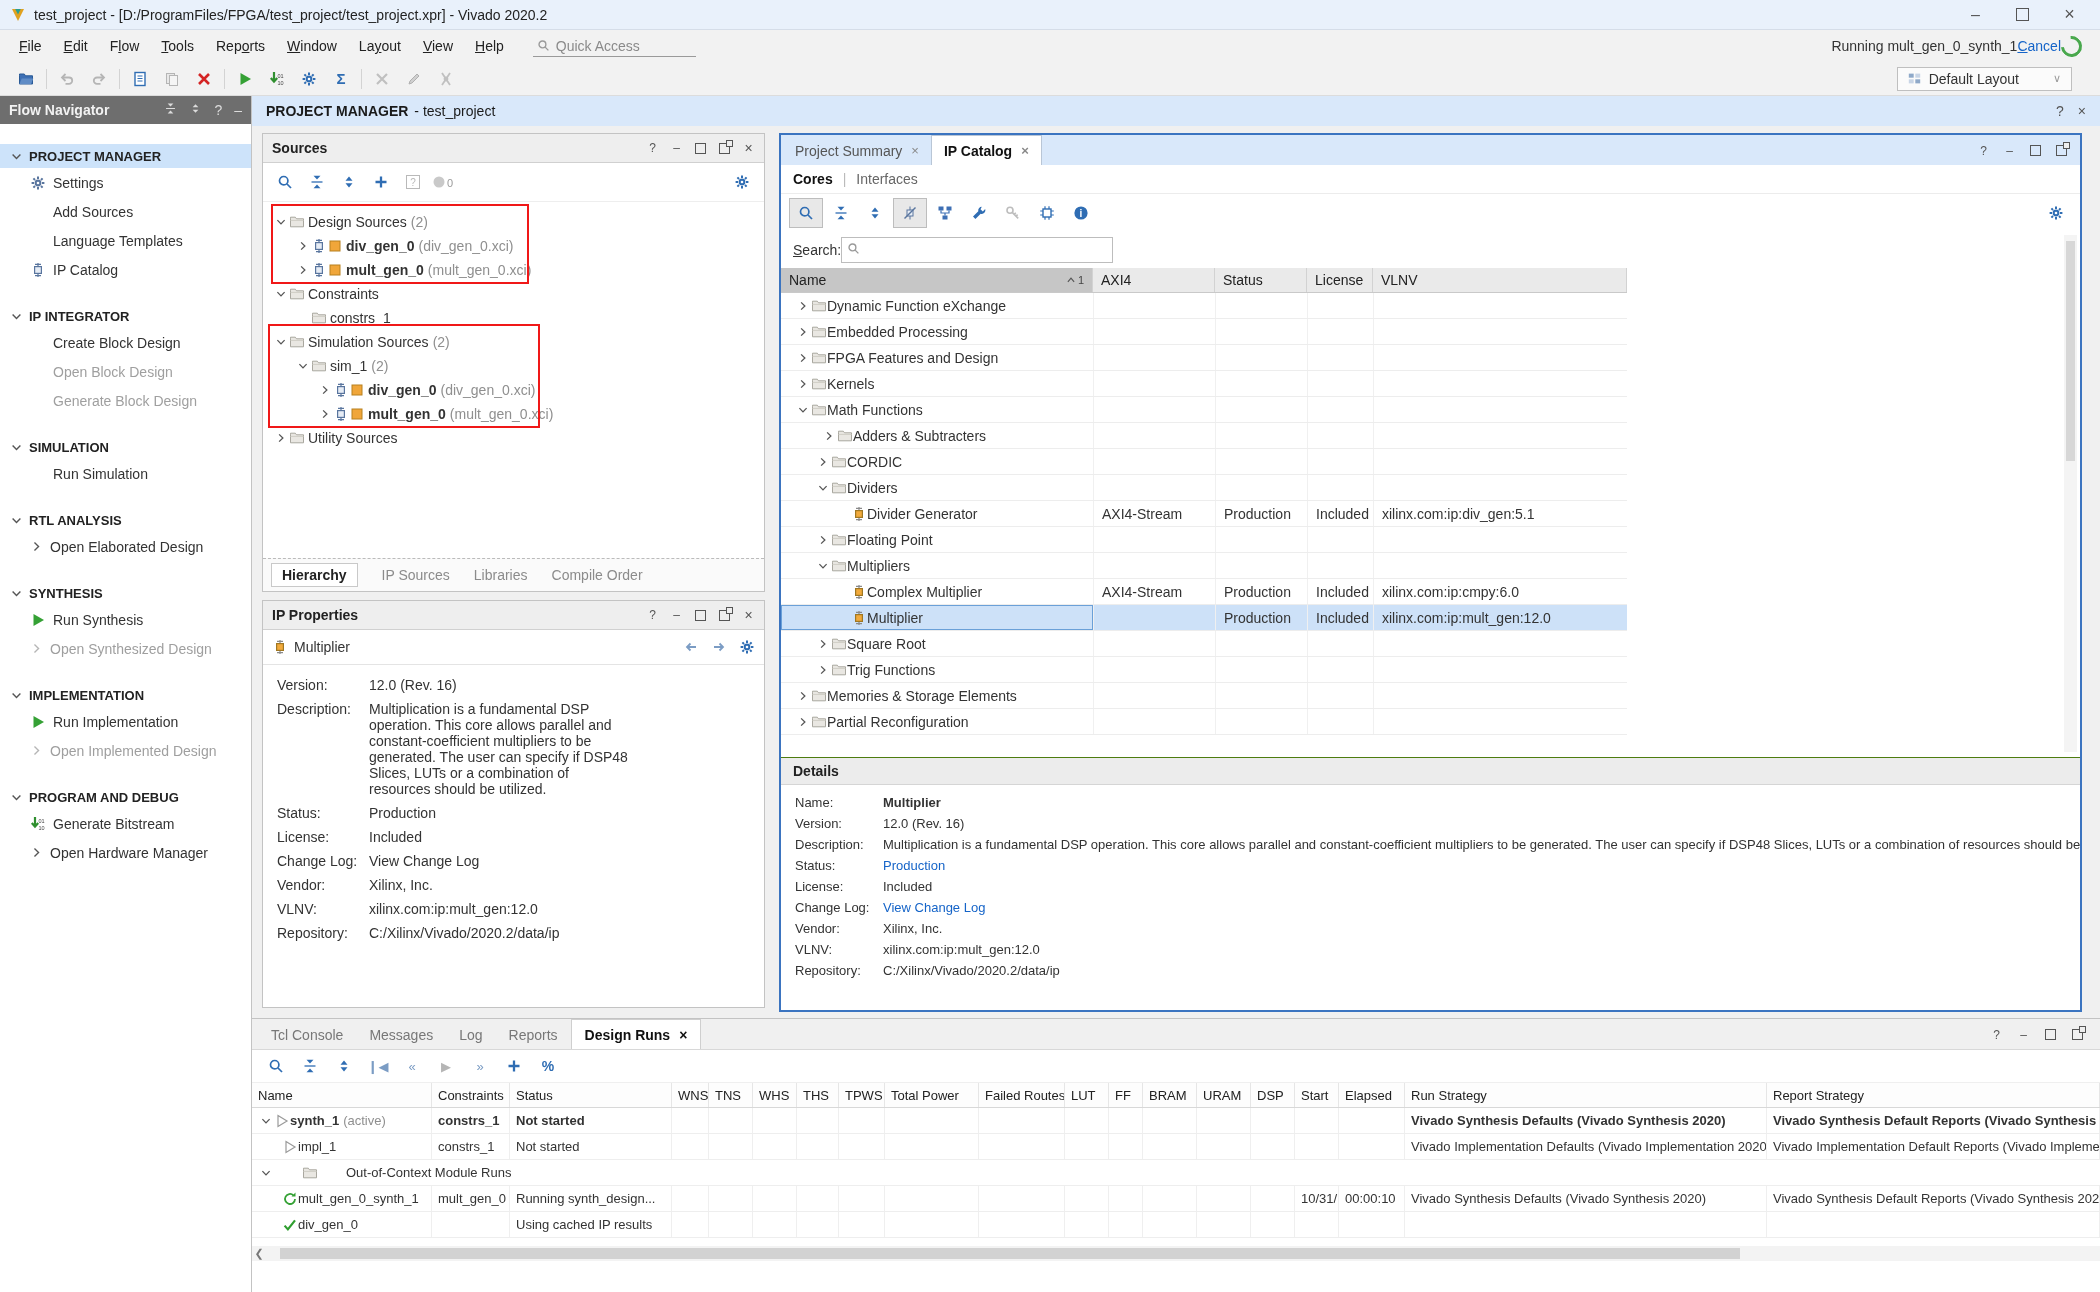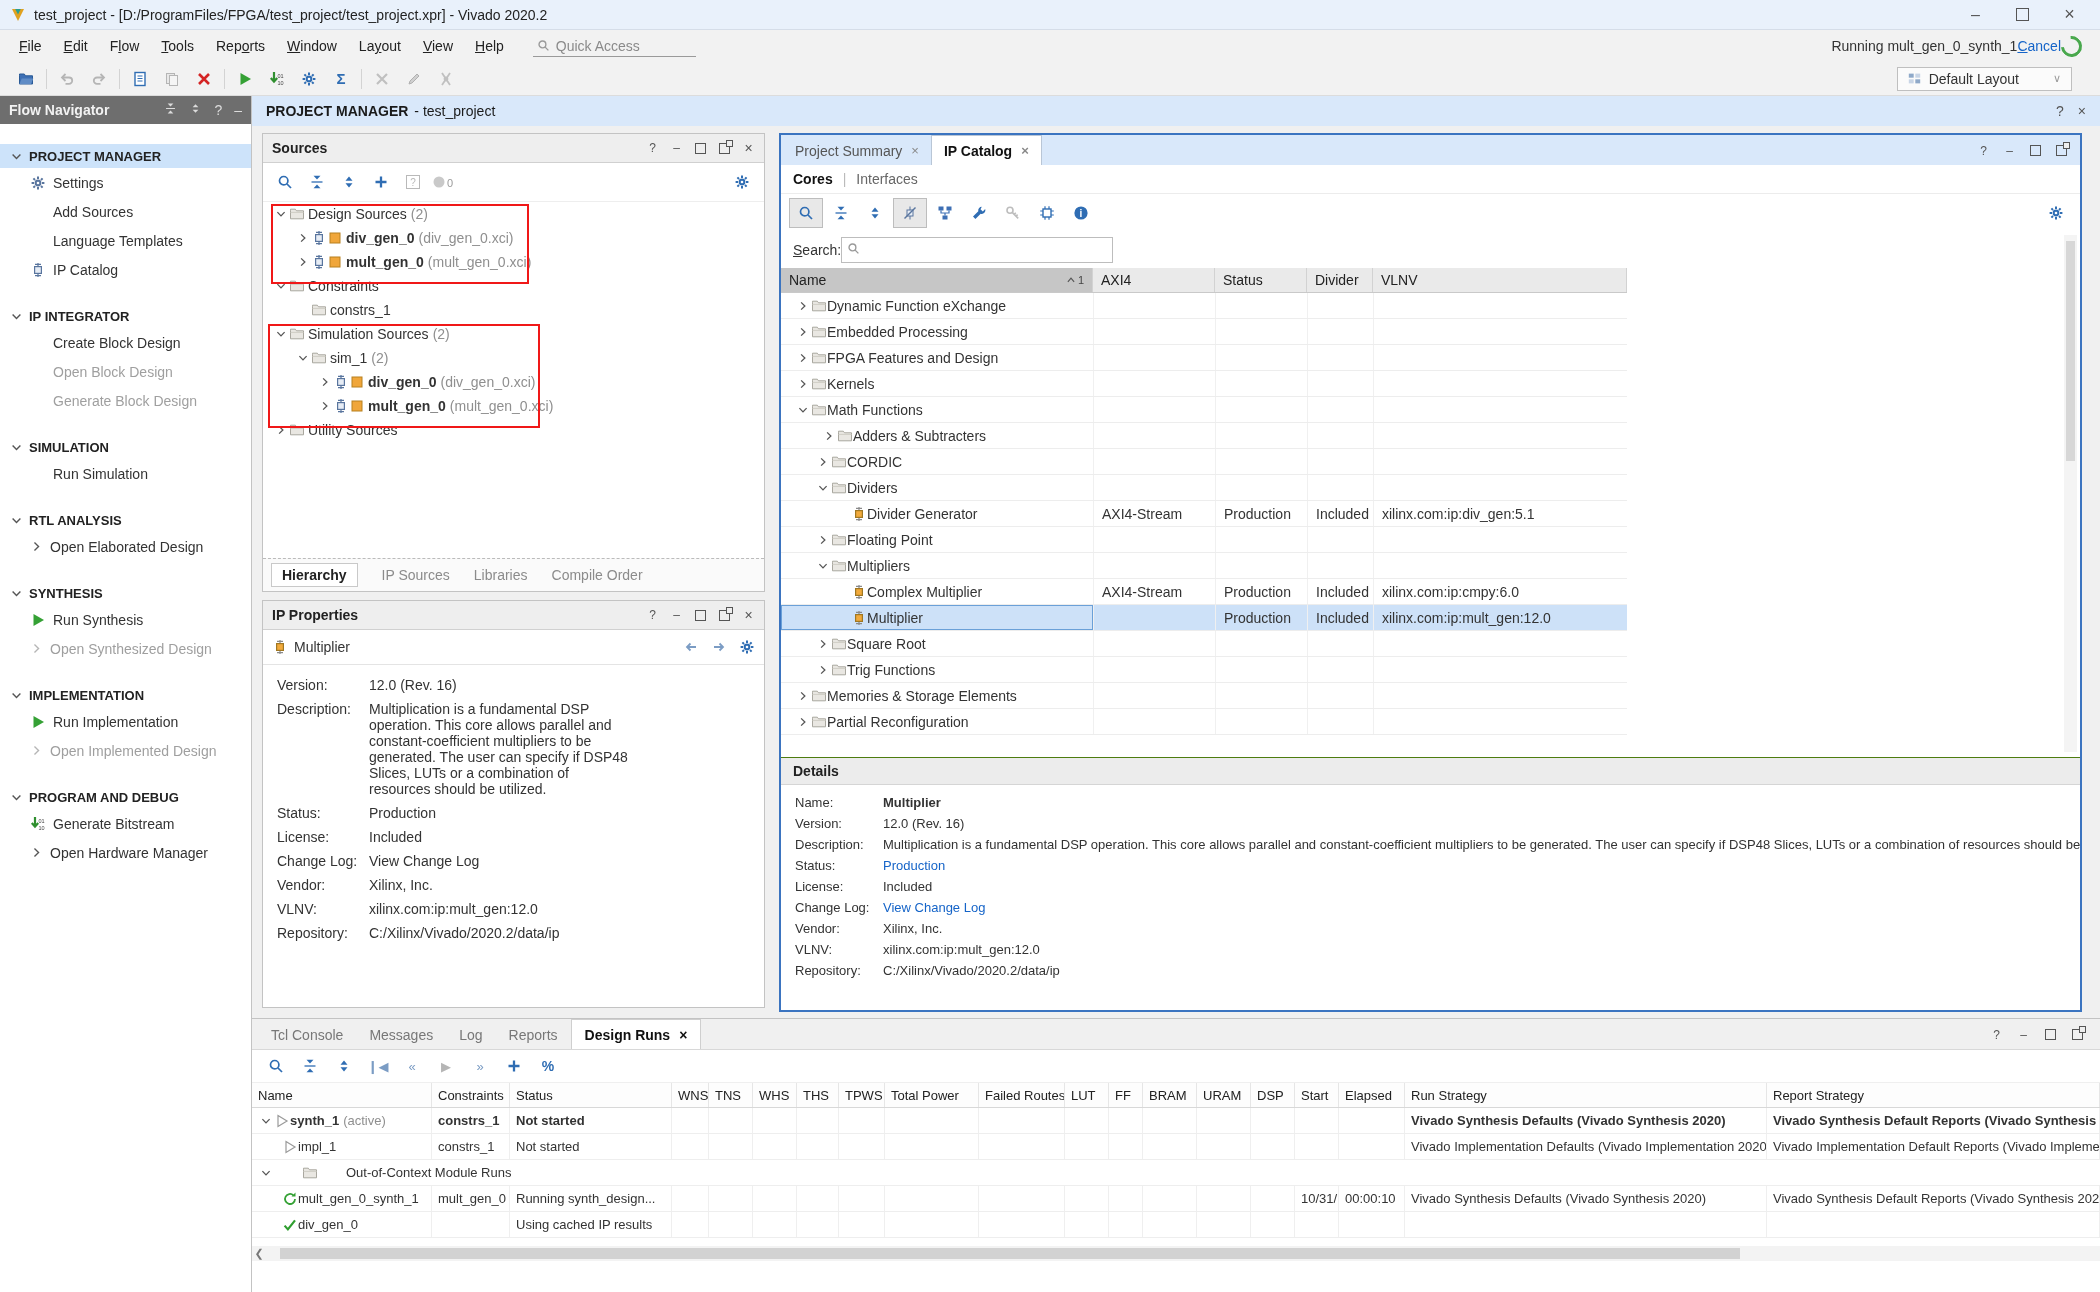--- a/index.html
+++ b/index.html
@@ -51,21 +51,21 @@
         padding:0 9px;font-weight:bold;color:#222;}
   .phdr .hic{margin-left:auto;display:flex;gap:11px;color:#666;font-weight:normal;align-items:center;}
   .wb{width:13px;height:13px;display:flex;align-items:center;justify-content:center;font-size:12px;color:#555;}
   .wb-box{width:9px;height:9px;border:1px solid #555;}
   .wb-float{position:relative;width:9px;height:9px;border:1px solid #555;}
   .wb-float::after{content:"";position:absolute;right:-4px;top:-4px;width:5px;height:5px;border:1px solid #555;background:#eee;}
   .ptools{height:38px;display:flex;align-items:center;padding:0 6px;border-bottom:1px solid #eee;}
   
   #sources{left:262px;top:133px;width:503px;height:459px;}
   #src-tree{position:relative;padding-top:4px;height:352px;overflow:hidden;}
-  .trow{display:flex;align-items:flex-start;height:24px;color:#333;}
+  .trow{display:flex;align-items:flex-end;height:24px;color:#333;}
   .trow .lbl{margin-left:3px;}
   .trow .lbl.b{font-weight:bold;}
   .trow .sfx{color:#8f8f8f;margin-left:4px;}
   .chev{width:16px;height:16px;flex:0 0 16px;color:#555;display:inline-flex;align-items:center;justify-content:center;}
   .chev svg{width:12px;height:12px;}
   .redbox{position:absolute;border:2px solid #f01818;pointer-events:none;}
   #redbox-design{left:8px;top:2px;width:254px;height:76px;}
   #redbox-sim{left:5px;top:122px;width:268px;height:100px;}
   #src-tabs{position:absolute;left:0;right:0;bottom:0;height:32px;border-top:1px dashed #bbb;background:#fafafa;
             display:flex;align-items:center;padding:0 8px;gap:24px;color:#8b8b8b;}
@@ -969,21 +969,21 @@
             <span style="margin-left:2px;">1</span>
           </span>
         </div>
         <div class="hc">
           <span>AXI4</span>
         </div>
         <div class="hc">
           <span>Status</span>
         </div>
         <div class="hc">
-          <span>Divider</span>
+          <span>License</span>
         </div>
         <div class="hc">
           <span>VLNV</span>
         </div>
       </div>
     <div id="cat-rows">
         <div class="cgrid crow">
           <div class="namec" style="padding-left: 14px;">
             <span class="chev">
               <svg viewBox="0 0 16 16">

